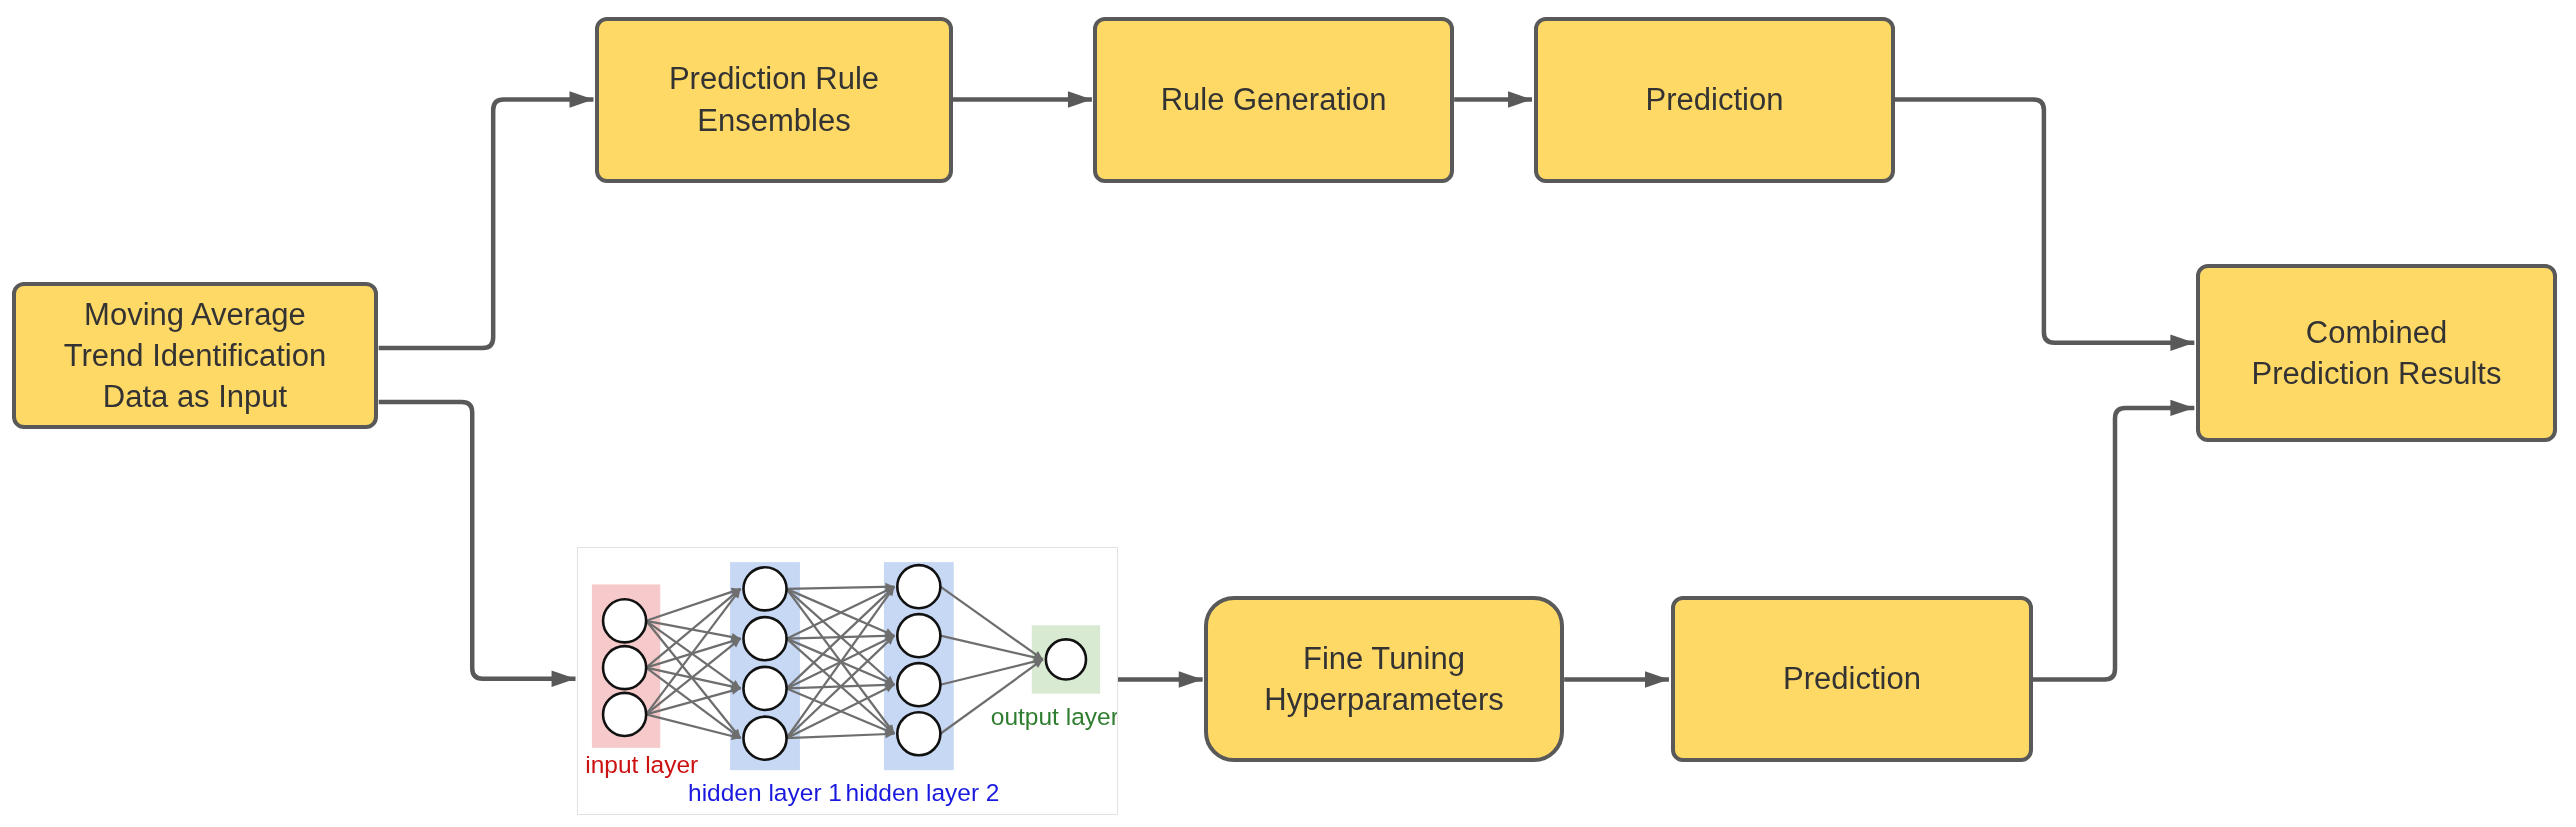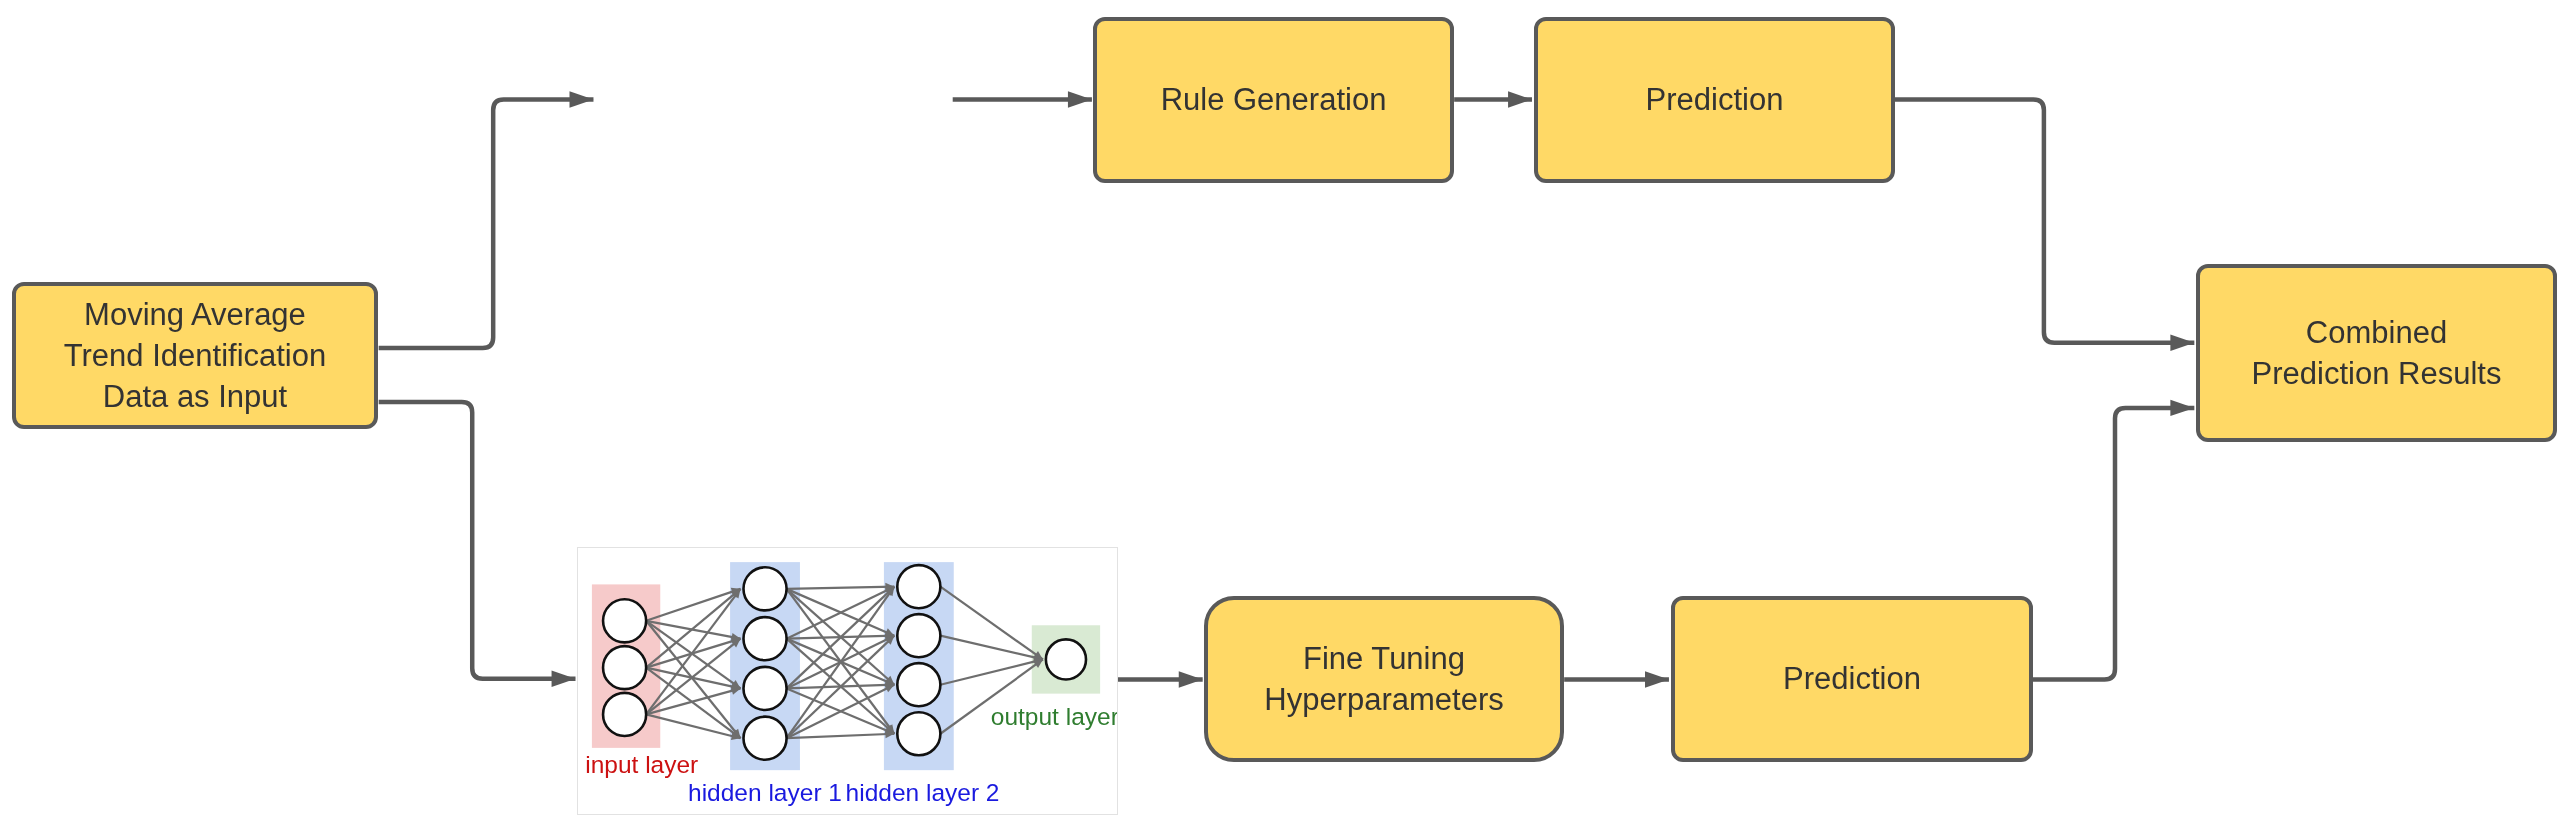--- a/index.html
+++ b/index.html
@@ -64,20 +64,22 @@
       <path d="M 1492 908 L 1606 908" marker-end="url(#arrow)"></path>
       <path d="M 2089 908 L 2229 908" marker-end="url(#arrow)"></path>
       <path d="M 2714 908 L 2811 908 Q 2825 908 2825 894 L 2825 559 Q 2825 545 2839 545 L 2931 545" marker-end="url(#arrow)"></path>
     </g>
   </svg>
 
   <div class="fbox" style="left:12px;top:282px;width:366px;height:147px;">Moving Average
 Trend Identification
 Data as Input</div>
 
+  <div class="fbox" style="left:595px;top:16.5px;width:358px;height:166px;">Prediction Rule
+Ensembles</div>
 
   <div class="fbox" style="left:1093px;top:16.5px;width:361px;height:166px;">Rule Generation</div>
 
   <div class="fbox" style="left:1534px;top:16.5px;width:361px;height:166px;">Prediction</div>
 
   <div class="fbox" style="left:2196px;top:264px;width:361px;height:178px;">Combined
 Prediction Results</div>
 
   <div class="fbox" style="left:1204px;top:596px;width:360px;height:166px;border-radius:30px;">Fine Tuning
 Hyperparameters</div>

